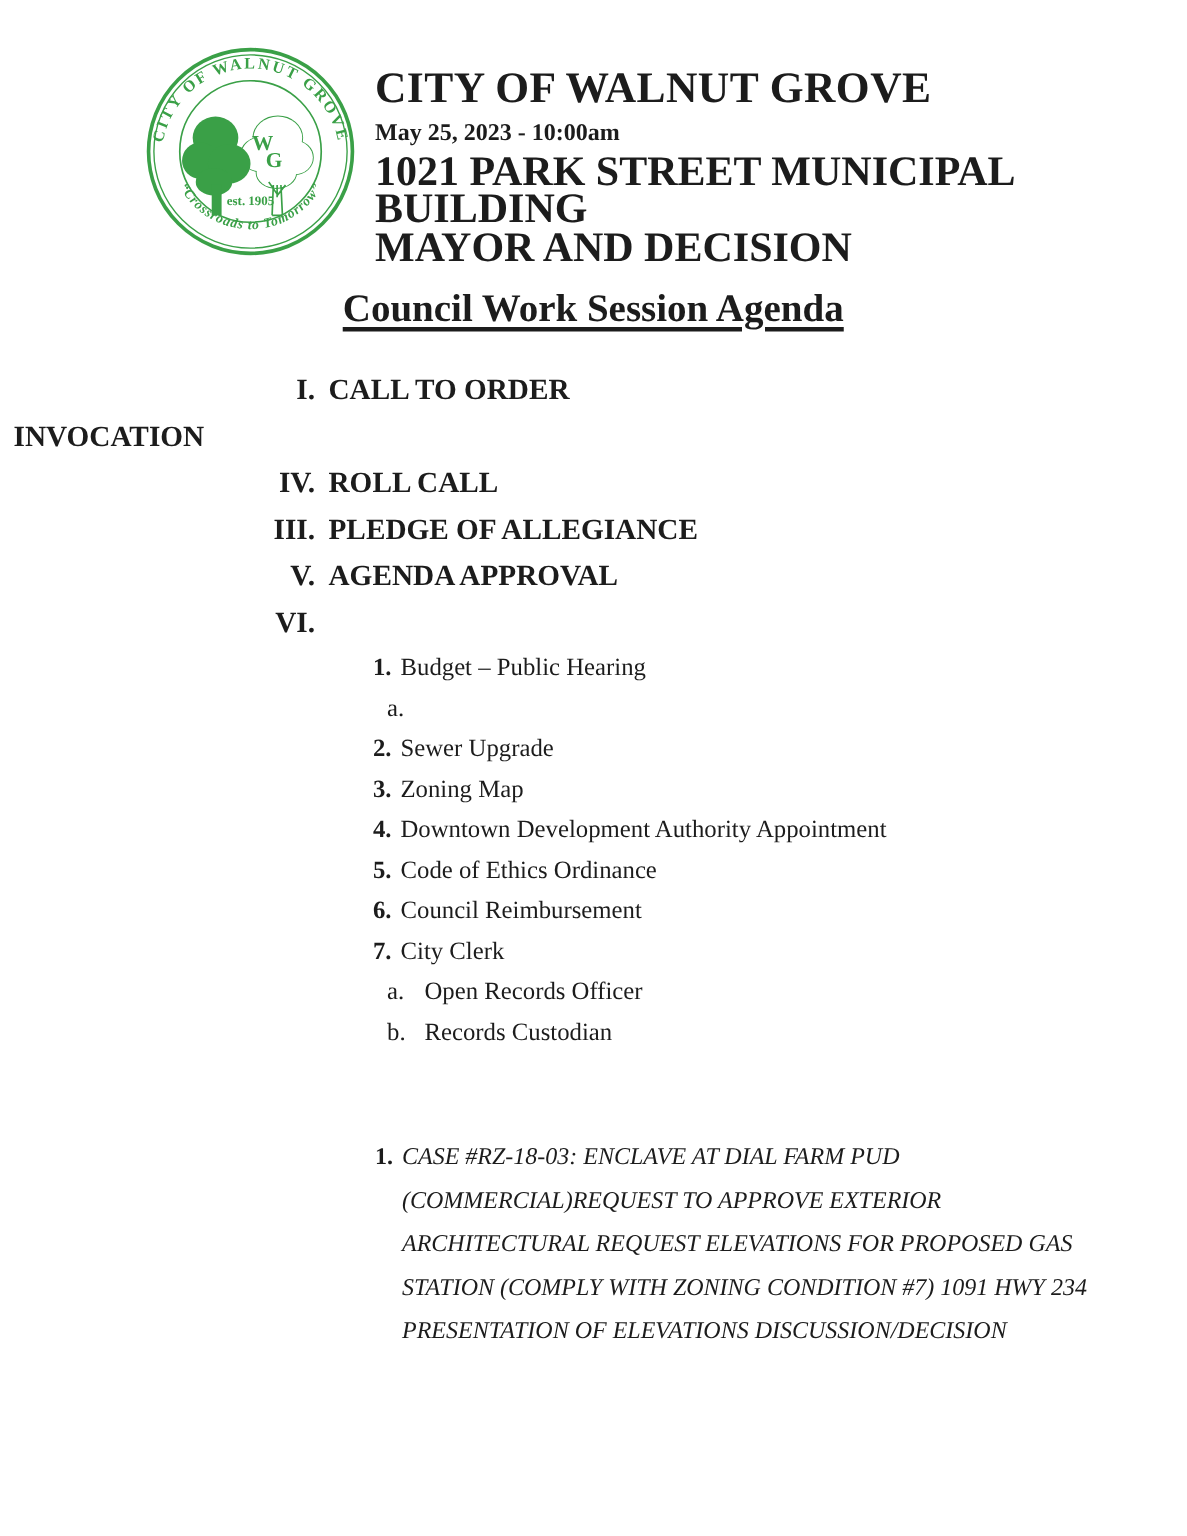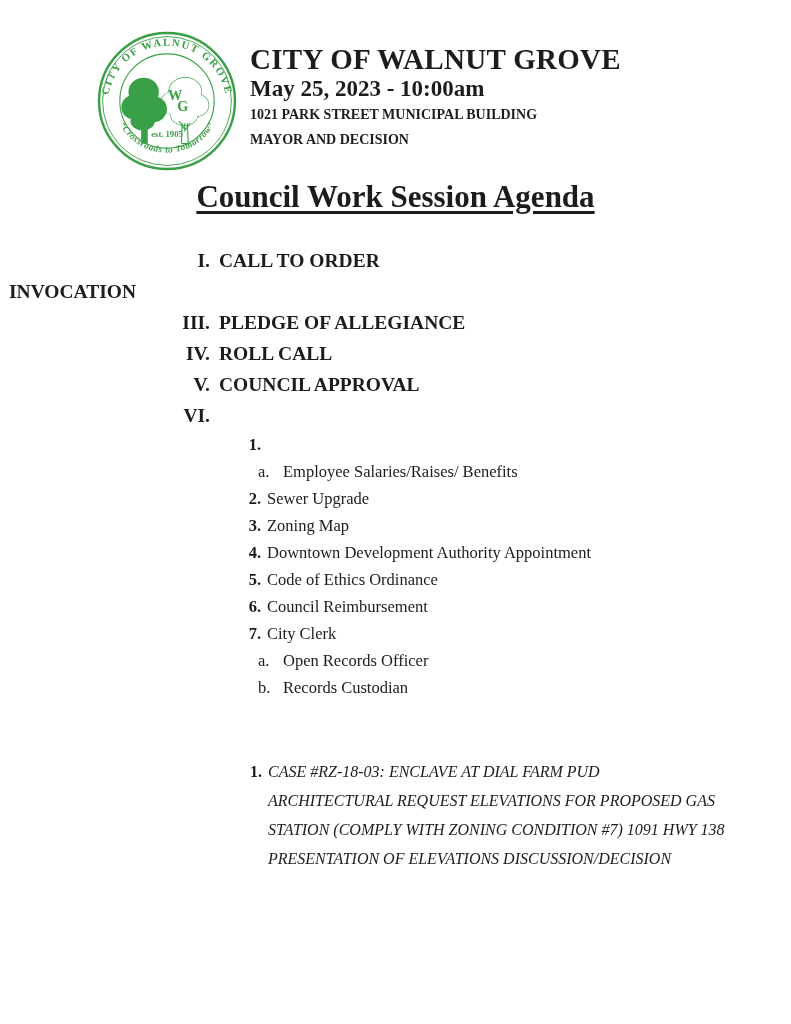--- a/index.html
+++ b/index.html
@@ -19,31 +19,31 @@
     position: absolute;
     left: 96px;
     top: 30px;
     width: 142px;
     height: 142px;
   }
   .ring-text { font-family: "Liberation Serif", serif; font-weight: bold; letter-spacing: 1.6px; fill: var(--logo-green); }
   .ring-text-bottom { font-family: "Liberation Serif", serif; font-weight: bold; font-style: italic; letter-spacing: 0.6px; fill: var(--logo-green); }
   .header-text { position: absolute; left: 250px; top: 42px; }
   .city-name { font-size: 29px; font-weight: bold; line-height: 34px; letter-spacing: 0.3px; }
-  .header-line { font-size: 14px; font-weight: bold; line-height: 25.5px; }
-  .header-line.datetime { font-size: 23px; }
+  .header-line { font-size: 28px; font-weight: bold; line-height: 25.5px; }
+  .header-line.datetime { font-size: 16px; }
 
   
   .agenda-title {
     position: absolute;
-    top: 179px;
+    top: 191px;
     left: 0;
     width: 100%;
     text-align: center;
-    font-size: 31px;
+    font-size: 26px;
     font-weight: bold;
   }
   .agenda-title span {
     text-decoration: underline;
     text-decoration-thickness: 2.5px;
     text-underline-offset: 4px;
   }
 
   
   .agenda { position: absolute; top: 245px; left: 0; width: 100%; }
@@ -133,41 +133,41 @@
   <main class="agenda">
 
     <div class="roman-row">
       <span class="roman-num">I.</span>
       <span class="roman-label">CALL TO ORDER</span>
     </div>
     <div class="roman-row">
       <span class="roman-label">INVOCATION</span>
     </div>
     <div class="roman-row">
+      <span class="roman-num">IV.</span>
+      <span class="roman-label">ROLL CALL</span>
+    </div>
+    <div class="roman-row">
       <span class="roman-num">III.</span>
       <span class="roman-label">PLEDGE OF ALLEGIANCE</span>
     </div>
     <div class="roman-row">
-      <span class="roman-num">IV.</span>
-      <span class="roman-label">ROLL CALL</span>
-    </div>
-    <div class="roman-row">
       <span class="roman-num">V.</span>
-      <span class="roman-label">COUNCIL APPROVAL</span>
+      <span class="roman-label">AGENDA APPROVAL</span>
     </div>
     <div class="roman-row">
       <span class="roman-num">VI.</span>
     </div>
 
     <div class="ob-row">
       <span class="ob-num">1.</span>
+      <span class="ob-text">Budget – Public Hearing</span>
     </div>
     <div class="ob-sub-row">
       <span class="ob-letter">a.</span>
-      <span class="ob-sub-text">Employee Salaries/Raises/ Benefits</span>
     </div>
     <div class="ob-row">
       <span class="ob-num">2.</span>
       <span class="ob-text">Sewer Upgrade</span>
     </div>
     <div class="ob-row">
       <span class="ob-num">3.</span>
       <span class="ob-text">Zoning Map</span>
     </div>
     <div class="ob-row">
@@ -195,20 +195,21 @@
       <span class="ob-sub-text">Records Custodian</span>
     </div>
 
     <div class="new-business-gap"></div>
 
 
     <div class="case-row">
       <span class="case-num">1.</span>
       <div class="case-lines">
         <div class="case-line">CASE #RZ-18-03: ENCLAVE AT DIAL FARM PUD</div>
+        <div class="case-line">(COMMERCIAL)REQUEST TO APPROVE EXTERIOR</div>
         <div class="case-line">ARCHITECTURAL REQUEST ELEVATIONS FOR PROPOSED GAS</div>
-        <div class="case-line">STATION (COMPLY WITH ZONING CONDITION #7) 1091 HWY 138</div>
+        <div class="case-line">STATION (COMPLY WITH ZONING CONDITION #7) 1091 HWY 234</div>
         <div class="case-line">PRESENTATION OF ELEVATIONS DISCUSSION/DECISION</div>
       </div>
     </div>
 
   </main>
 </div>
 
 </body></html>

